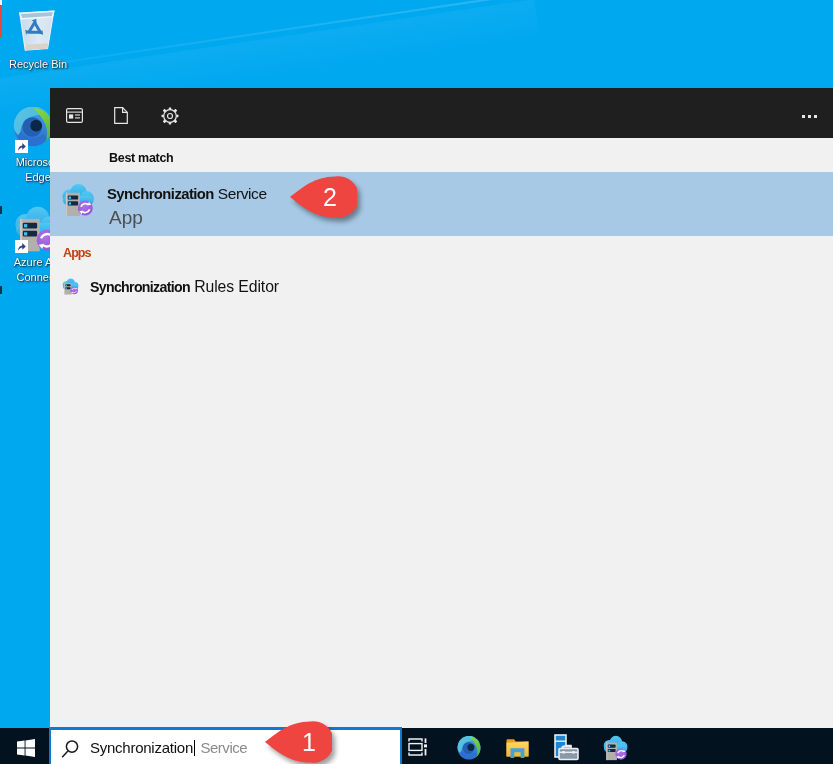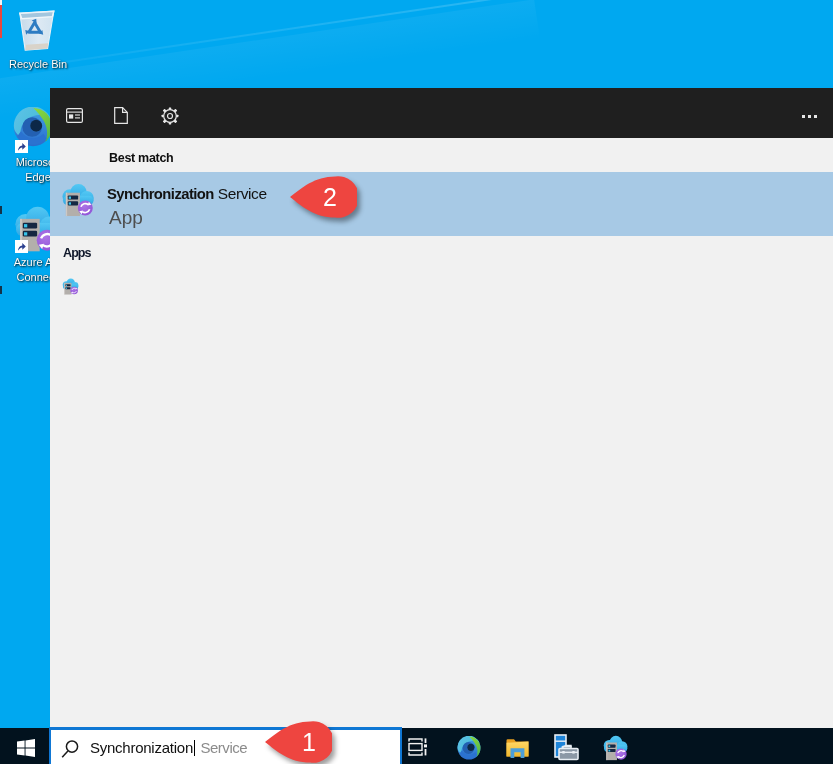--- a/index.html
+++ b/index.html
@@ -14,21 +14,21 @@
   
   #panel{left:50px;top:88px;width:783px;height:640px;background:#f1f1f1;}
   #topbar{left:0;top:0;width:783px;height:50px;background:#1f1f1f;}
   #bestmatch{left:11px;top:62.5px;font-size:12.5px;font-weight:bold;
              letter-spacing:-0.3px;color:#0f0f0f;margin-left:48px;}
   #bluerow{left:0;top:84px;width:783px;height:64px;background:#a7c9e5;}
   #rowtitle{left:57px;top:13px;font-size:15.5px;letter-spacing:-0.4px;color:#121212;}
   #rowtitle b{font-size:14.8px;letter-spacing:-0.55px;}
   #rowsub{left:59px;top:34.5px;font-size:19px;color:#4e4e4e;}
   #appshdr{left:13px;top:158px;font-size:12.5px;font-weight:bold;
-           letter-spacing:-0.9px;color:#0f172a;}
+           letter-spacing:-0.9px;color:#c2410c;}
   #row2text{left:40px;top:189.5px;font-size:15.8px;letter-spacing:-0.1px;color:#121212;}
   #row2text b{font-size:14.2px;letter-spacing:-0.7px;}
   
   #taskbar{left:0;top:728px;width:833px;height:36px;background:#02121e;}
   #searchbox{left:49px;top:727px;width:353px;height:37px;background:#fff;
              border-top:3px solid #0f77d4;border-left:2px solid #0f77d4;
              border-right:2px solid #0f77d4;box-sizing:border-box;}
   #stext{left:39px;top:9px;font-size:15px;letter-spacing:-0.25px;color:#101010;white-space:pre;}
   #stext .ph{color:#8b8b8b;letter-spacing:-0.45px;margin-left:5px;}
   #cursor{display:inline-block;width:1.4px;height:16px;background:#000;
@@ -189,20 +189,21 @@
     </svg>
     <div class="abs" id="rowtitle"><b>Synchronization</b> Service</div>
     <div class="abs" id="rowsub">App</div>
   </div>
 
   <div class="abs" id="appshdr">Apps</div>
 
   <svg class="abs" style="left:12px;top:190px;" width="17" height="17" viewBox="0 0 34 35">
     <use href="#syncapp"></use>
   </svg>
+  <div class="abs" id="row2text"><b>Synchronization</b> Rules Editor</div>
 
   <svg class="abs balloon" style="left:239px;top:87px;" width="68" height="44" viewBox="0 0 68 44">
     <path d="M1,22 C 13,12.5 25.5,1.6 46.2,1.4 A 20.8 20.8 0 1 1 46.2,42.6 C 25.5,42.4 13,31.5 1,22 Z" fill="#ee4540"></path>
     <text x="41" y="31" text-anchor="middle" fill="#fff" font-size="25" font-family="Liberation Sans">2</text>
   </svg>
 </div>
 
 <div class="abs" id="taskbar"></div>
 
 <svg class="abs" style="left:17px;top:739px;" width="18" height="18" viewBox="0 0 18 18">

